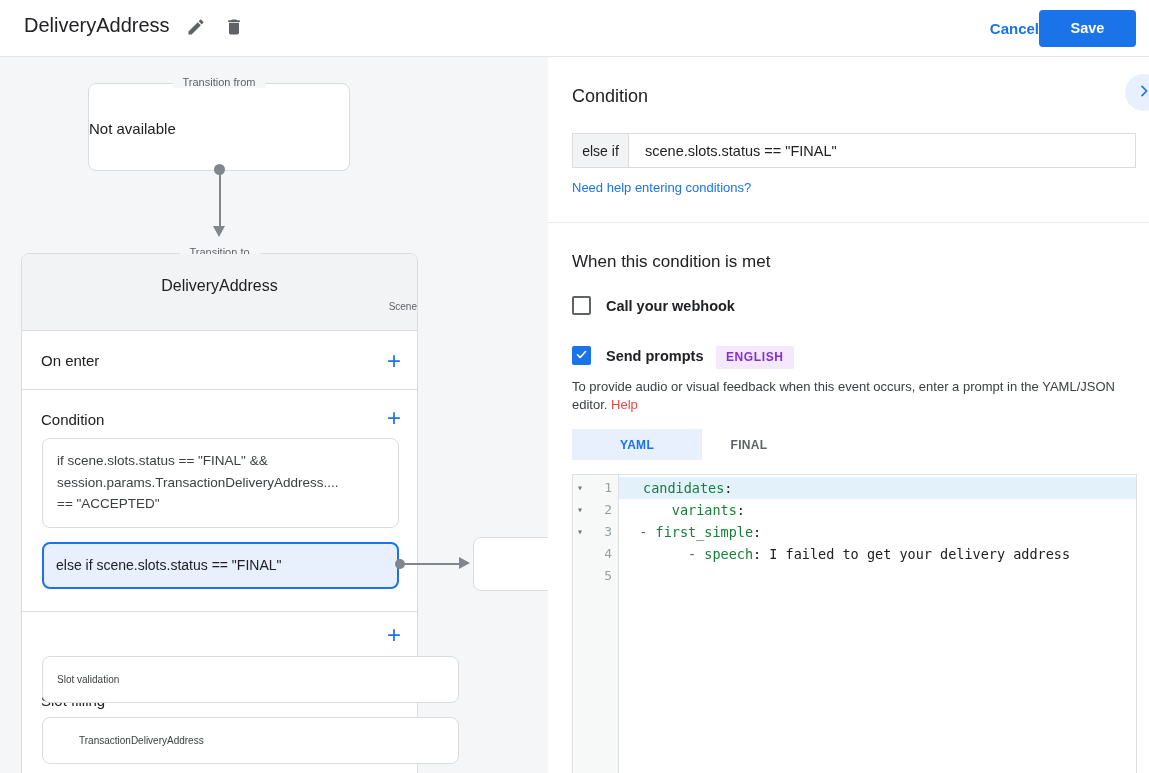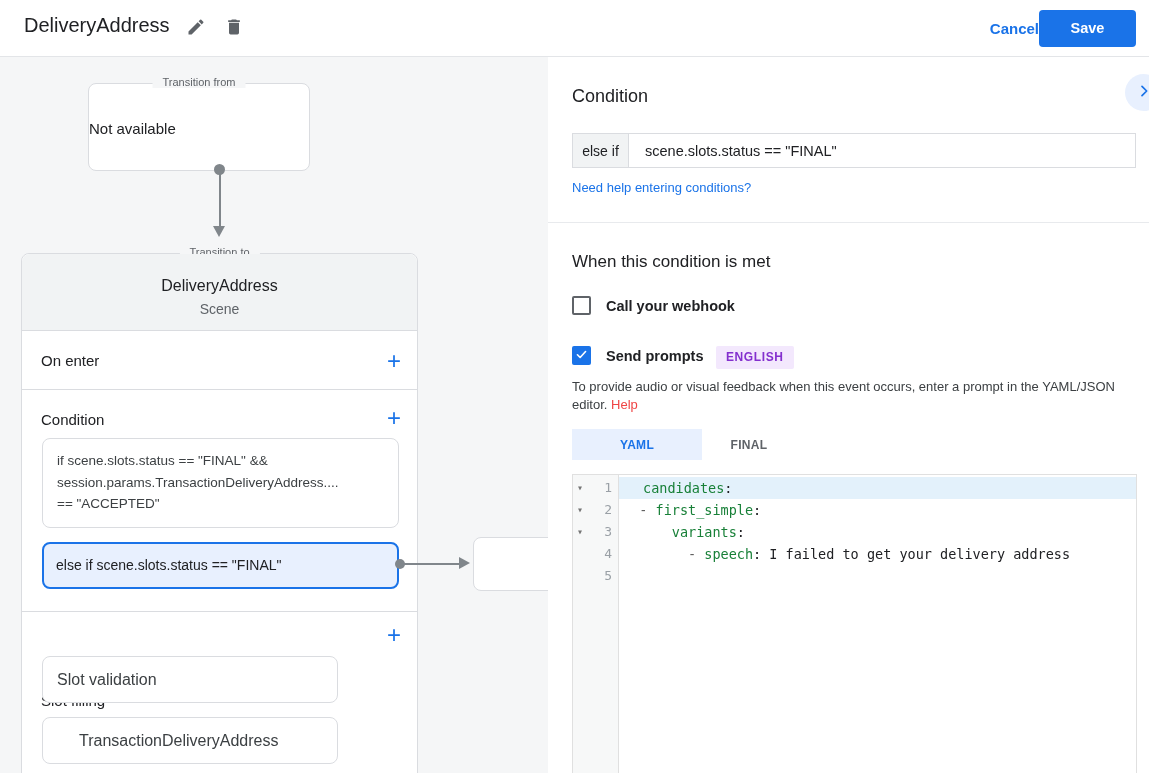--- a/index.html
+++ b/index.html
@@ -21,55 +21,55 @@
                 font-family:"Liberation Sans",sans-serif; cursor:pointer; }
   .save-btn { width:97px; height:37px; background:#1a73e8; color:#fff; border:none;
               border-radius:4px; font-size:14.5px; font-weight:700;
               font-family:"Liberation Sans",sans-serif; cursor:pointer; }
 
   
   .left-pane { position:absolute; left:0; top:57px; width:548px; height:716px;
                background:#f5f6f7; overflow:hidden; }
   .legend { position:absolute; top:-8px; left:50%; transform:translateX(-50%);
             background:#f5f6f7; padding:0 10px; font-size:11px; color:#5f6368; white-space:nowrap; }
-  .tf-box { position:absolute; left:88px; top:26px; width:222px; height:88px;
+  .tf-box { position:absolute; left:88px; top:26px; width:262px; height:88px;
             background:#fff; border:1px solid #dadce0; border-radius:8px; }
   .tf-content { position:absolute; left:0; right:0; top:36px; text-align:left;
                 font-size:15px; color:#202124; }
 
   .v-dot { position:absolute; left:214px; top:107px; width:11px; height:11px;
            border-radius:50%; background:#80868b; }
   .v-line { position:absolute; left:218.5px; top:113px; width:2px; height:58px; background:#80868b; }
   .v-arrowhead { position:absolute; left:213px; top:169px; width:0; height:0;
                  border-left:6.5px solid transparent; border-right:6.5px solid transparent;
                  border-top:11px solid #80868b; }
 
   .scene-card { position:absolute; left:21px; top:196px; width:397px; height:540px;
                 background:#fff; border:1px solid #dadce0; border-radius:8px 8px 0 0; }
   .card-header { position:absolute; left:0; top:0; right:0; height:77px; background:#f1f3f4;
                  border-bottom:1px solid #dadce0; border-radius:8px 8px 0 0; }
   .card-title { position:absolute; left:0; right:0; top:23px; text-align:center;
                 font-size:16px; color:#202124; }
-  .card-subtitle { position:absolute; left:0; right:0; top:47px; text-align:center;
-                   font-size:14px; color:#5f6368; }
+  .card-subtitle { position:absolute; left:0; right:0; top:47px; text-align:right;
+                   font-size:10px; color:#5f6368; }
   .row-onenter { position:absolute; left:0; right:0; top:77px; height:59px;
                  border-bottom:1px solid #dadce0; }
   .section-label { position:absolute; left:19px; font-size:15px; color:#202124; }
   .add-btn { position:absolute; right:16px; border:none; background:none; color:#1a73e8;
              font-size:24px; font-weight:300; cursor:pointer; line-height:24px;
              font-family:"Liberation Sans",sans-serif; }
   .cond-box { position:absolute; left:20px; width:357px; background:#fff;
               border:1px solid #dadce0; border-radius:8px; font-size:13.5px;
               color:#3c4043; padding:11px 14px; line-height:21.5px; cursor:pointer; }
   .cond-box.selected { background:#e8f0fe; border:2px solid #1a73e8; color:#202124;
                        font-size:14px; display:flex; align-items:center; padding:0 0 0 12px; }
   .card-divider { position:absolute; left:0; right:0; top:357px; border-bottom:1px solid #dadce0; }
-  .slot-box { position:absolute; left:20px; width:296px; height:47px; background:#fff;
+  .slot-box { position:absolute; left:20px; width:417px; height:47px; background:#fff;
               border:1px solid #dadce0; border-radius:8px; display:flex; align-items:center;
-              padding-left:14px; font-size:16px; color:#3c4043; cursor:pointer; }
+              padding-left:14px; font-size:10px; color:#3c4043; cursor:pointer; }
 
   .h-dot { position:absolute; left:395px; top:502px; width:10px; height:10px;
            border-radius:50%; background:#80868b; }
   .h-line { position:absolute; left:404px; top:506px; width:57px; height:2px; background:#80868b; }
   .h-arrowhead { position:absolute; left:459px; top:500px; width:0; height:0;
                  border-top:6.5px solid transparent; border-bottom:6.5px solid transparent;
                  border-left:11px solid #80868b; }
   .target-box { position:absolute; left:473px; top:480px; width:92px; height:54px;
                 background:#fff; border:1px solid #dadce0; border-radius:8px; }
 
@@ -262,19 +262,19 @@
         </div>
         <div class="gut-row">
           <span class="lnum">4</span>
         </div>
         <div class="gut-row">
           <span class="lnum">5</span>
         </div>
       </div>
     <div class="code-area" id="code-area">
         <div class="code-row highlight"><span class="tok-key">candidates</span><span class="tok-plain">:</span></div>
+        <div class="code-row"><span class="tok-plain">      </span><span class="tok-key">variants</span><span class="tok-plain">:</span></div>
         <div class="code-row"><span class="tok-plain">  </span><span class="tok-dash">- </span><span class="tok-key">first_simple</span><span class="tok-plain">:</span></div>
-        <div class="code-row"><span class="tok-plain">      </span><span class="tok-key">variants</span><span class="tok-plain">:</span></div>
         <div class="code-row"><span class="tok-plain">        </span><span class="tok-dash">- </span><span class="tok-key">speech</span><span class="tok-plain">:</span><span class="tok-plain"> I failed to get your delivery address</span></div>
         <div class="code-row"></div>
       </div>
   </div>
 </div>
 
 </body></html>

